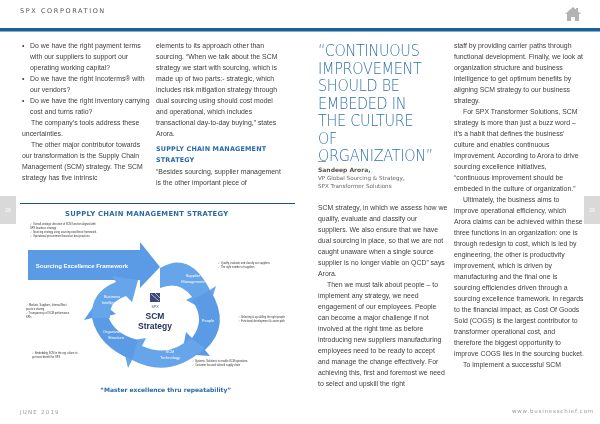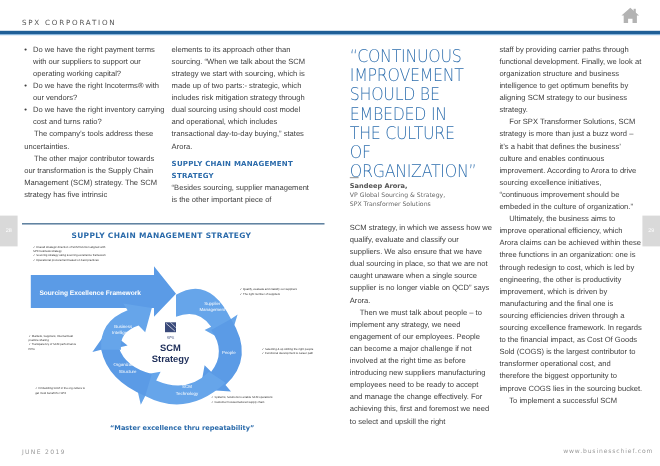--- a/index.html
+++ b/index.html
@@ -1,19 +1,19 @@
 <!DOCTYPE html>
 <html><head>
 <meta charset="utf-8">
 <style>
   * { margin:0; padding:0; box-sizing:border-box; }
   html, body { width:600px; height:424px; background:#ffffff; overflow:hidden; }
   body { position:relative; font-family:"Liberation Sans", sans-serif; color:#3a3a3a; }
 
-  .header-brand { position:absolute; left:20px; top:17px; font-size:6.5px; letter-spacing:1.6px; color:#555; font-family:"DejaVu Sans", sans-serif; }
+  .header-brand { position:absolute; left:20px; top:7px; font-size:6.5px; letter-spacing:1.6px; color:#555; font-family:"DejaVu Sans", sans-serif; }
   .home-icon { position:absolute; left:563px; top:4px; width:20px; height:20px; }
   .header-rule { position:absolute; left:0; top:28px; width:600px; height:3px; background:#1f5f97; }
   .header-rule-thin { position:absolute; left:0; top:31px; width:600px; height:1px; background:#7fb0da; }
 
   .col { position:absolute; font-size:6.9px; line-height:11px; color:#404040; }
   .col p { margin:0; }
   .indent { text-indent:9px; }
   .bullets { list-style:none; }
   .bullets li { position:relative; padding-left:8px; }
   .bullets li::before { content:"•"; position:absolute; left:0; top:0; }

